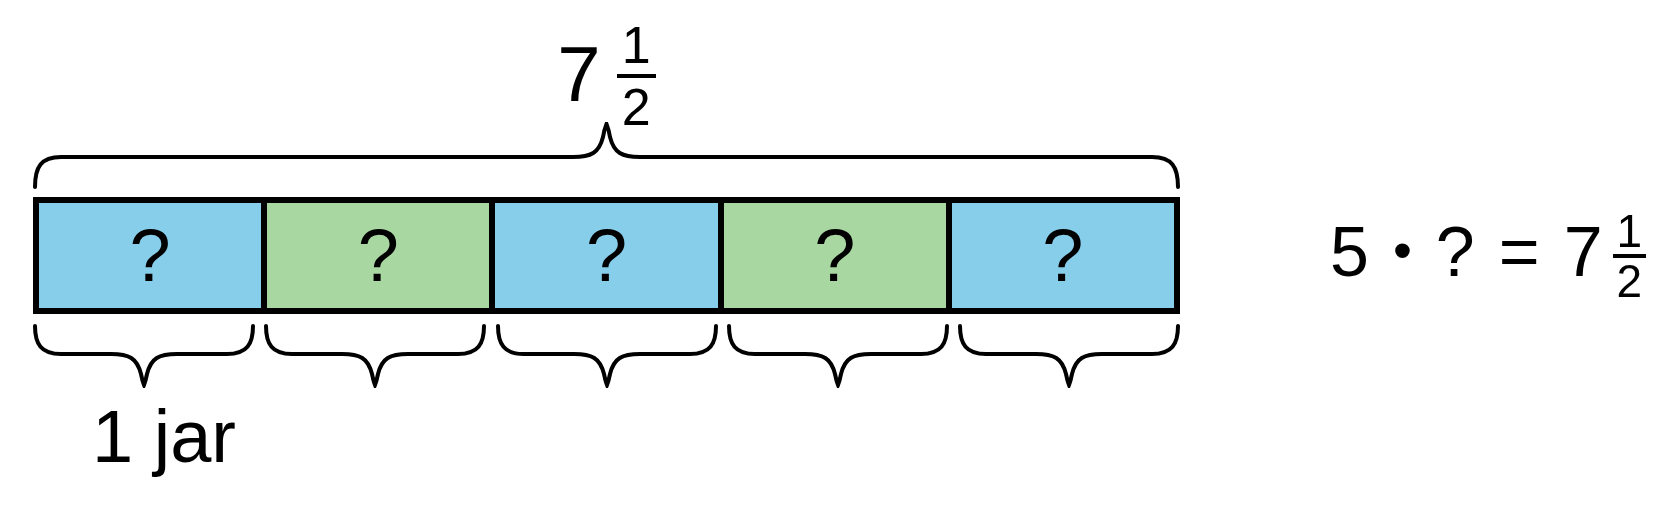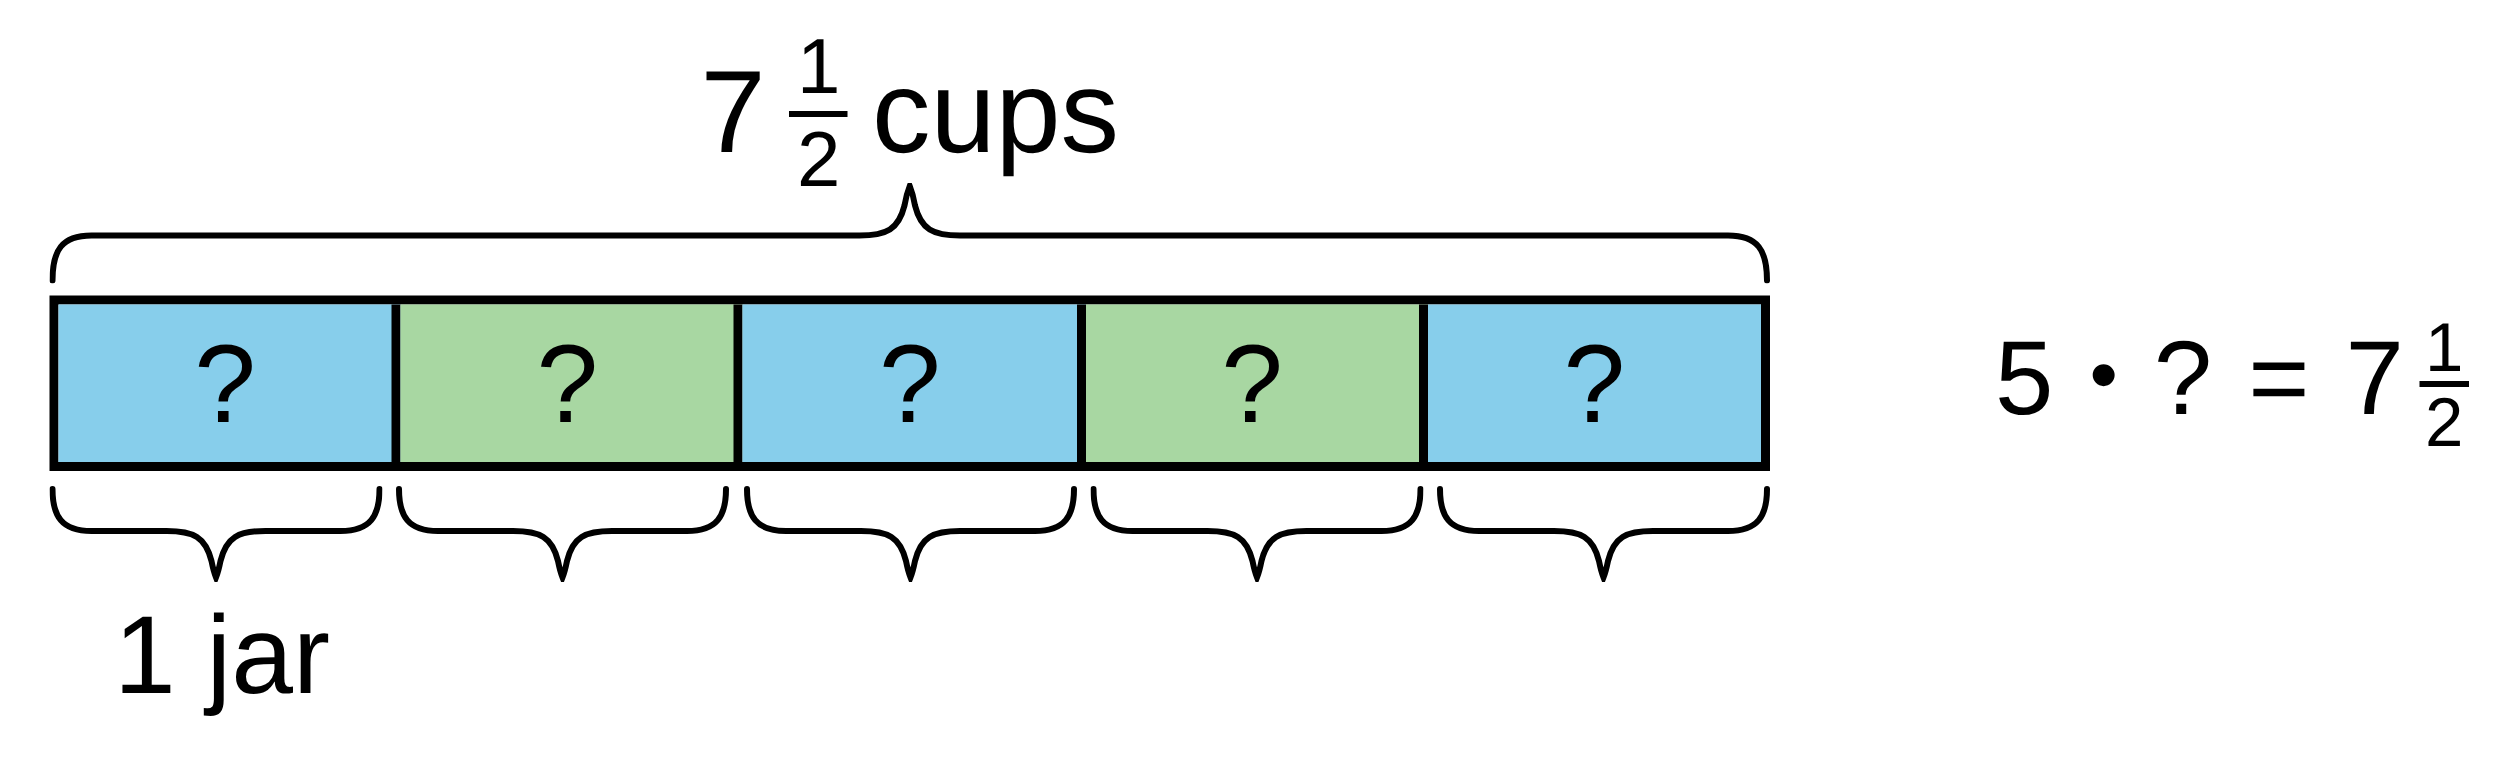--- a/index.html
+++ b/index.html
@@ -89,21 +89,21 @@
     justify-content: center;
     font-size: 74px;
     line-height: 1;
   }
   .cell:last-child { border-right: none; }
   .cell.blue  { background: var(--cell-blue, #87CEEB); }
   .cell.green { background: var(--cell-green, #A8D7A2); }
   
   .jar-label {
     position: absolute;
-    left: 76px;
+    left: 92px;
     top: 400px;
     font-size: 74px;
     line-height: 1;
     white-space: nowrap;
   }
   
   .equation {
     position: absolute;
     left: 1330px;
     top: 193px;
@@ -130,21 +130,20 @@
 <body>
 
 <div class="stage">
 
   <div class="total-label">
     <span class="big-text">7</span>
     <span class="frac">
       <span class="num">1</span>
       <span class="den">2</span>
     </span>
-    <span class="big-text">cups</span>
   </div>
 
   <svg class="brace-top" viewBox="0 0 1147 67" preserveAspectRatio="none">
     <path d="M2 65 C2 45 8 35 28 35 L540 35 C558 35 566 31 570 15 C571 9 572.3 5 573.5 2 C574.7 5 576 9 577 15 C581 31 589 35 607 35 L1119 35 C1139 35 1145 45 1145 65"></path>
   </svg>
 
   <div class="tape">
     <div class="cell blue">
         <span>?</span>
       </div>

